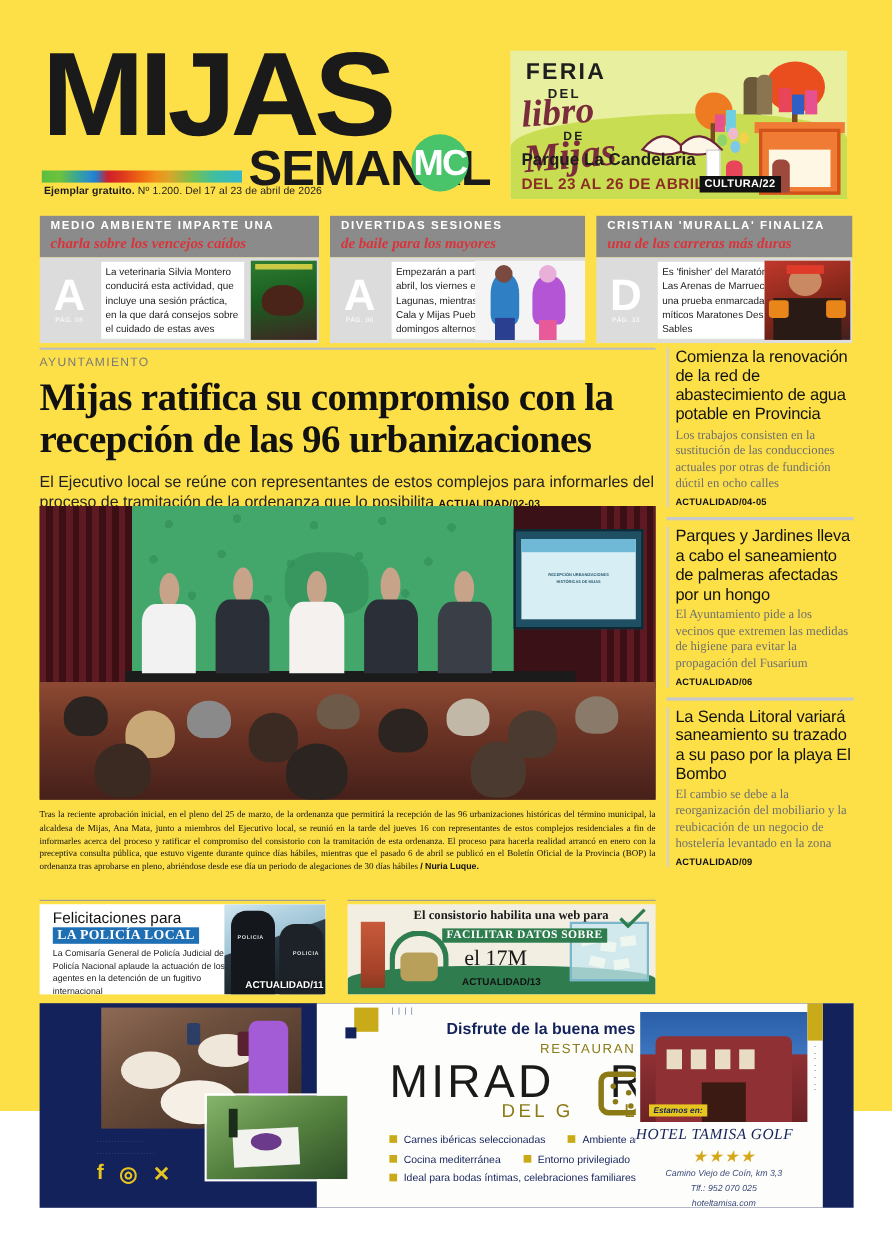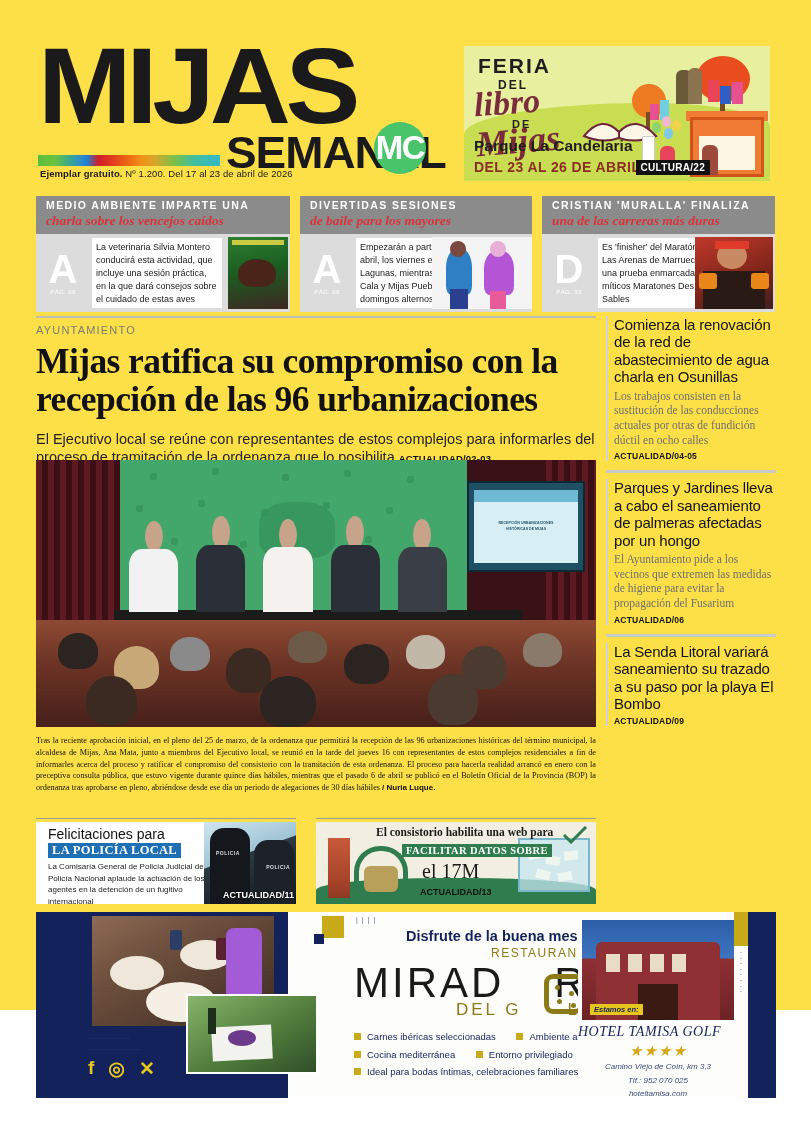--- a/index.html
+++ b/index.html
@@ -556,39 +556,40 @@
     <div class="bt2-t1">El consistorio habilita una web para</div>
     <div class="bt2-hl">FACILITAR DATOS SOBRE</div>
     <div class="bt2-big">el 17M</div>
     <div class="bt2-ref">ACTUALIDAD/13</div>
   </div>
 
   <div class="sidebar">
 
     <div class="sb-item">
       <div class="sb-bar"></div>
-      <div class="sb-head">Comienza la renovación de la red de abastecimiento de agua charla en Osunillas</div>
+      <div class="sb-head">Comienza la renovación de la red de abastecimiento de agua potable en Provincia</div>
       <div class="sb-sub">Los trabajos consisten en la sustitución de las conducciones actuales por otras de fundición dúctil en ocho calles</div>
       <div class="sb-ref">ACTUALIDAD/04-05</div>
     </div>
 
     <div class="sb-rule"></div>
 
     <div class="sb-item">
       <div class="sb-bar"></div>
       <div class="sb-head">Parques y Jardines lleva a cabo el saneamiento de palmeras afectadas por un hongo</div>
       <div class="sb-sub">El Ayuntamiento pide a los vecinos que extremen las medidas de higiene para evitar la propagación del Fusarium</div>
       <div class="sb-ref">ACTUALIDAD/06</div>
     </div>
 
     <div class="sb-rule"></div>
 
     <div class="sb-item">
       <div class="sb-bar"></div>
       <div class="sb-head">La Senda Litoral variará saneamiento su trazado a su paso por la playa El Bombo</div>
+      <div class="sb-sub">El cambio se debe a la reorganización del mobiliario y la reubicación de un negocio de hostelería levantado en la zona</div>
       <div class="sb-ref">ACTUALIDAD/09</div>
     </div>
   </div>
 
   <div class="ad">
     <div class="ad-white"></div>
     <div class="ad-navyright"></div>
 
     <div class="ad-food1">
       <div style="position:absolute;left:18px;top:40px;width:54px;height:34px;border-radius:50%;background:#efe7da;"></div>

